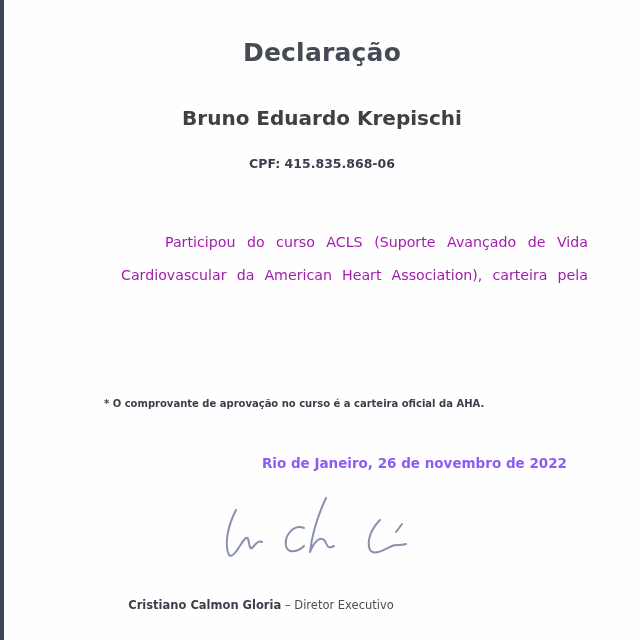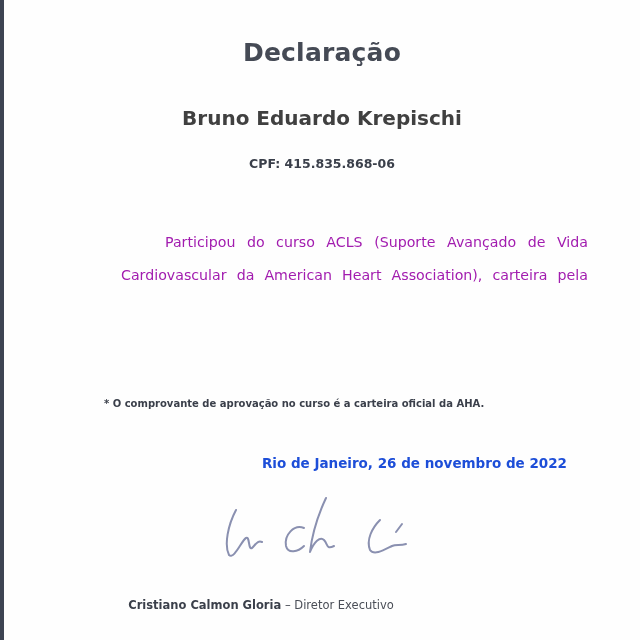--- a/index.html
+++ b/index.html
@@ -39,21 +39,21 @@
     }
     .body-text .line { display: block; text-align: justify; text-align-last: justify; white-space: nowrap; }
     .body-text .line.first { padding-left: 44px; }
     .body-text .line.last { text-align-last: left; }
     .footnote {
       position: absolute; left: 100px; top: 398px;
       font-size: 10px; font-weight: bold; color: #3a3f4a;
     }
     .place-date {
       position: absolute; right: 73px; top: 455px;
-      font-size: 13.5px; font-weight: bold; color: #1d4ed8;
+      font-size: 13.5px; font-weight: bold; color: #8b5cf6;
     }
     .signature {
       position: absolute; left: 210px; top: 480px; width: 250px; height: 90px;
     }
     .org {
       position: absolute; left: 0; width: 636px; top: 580px;
       text-align: center; font-size: 11.5px; color: #4a4e57;
     }
     .signer {
       position: absolute; left: 0; width: 514px; top: 598px;

